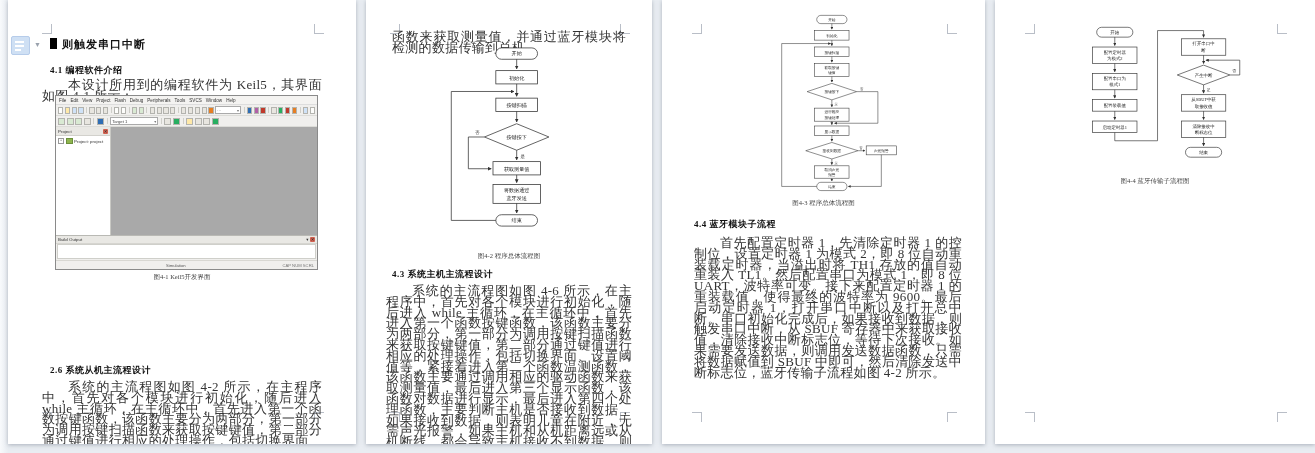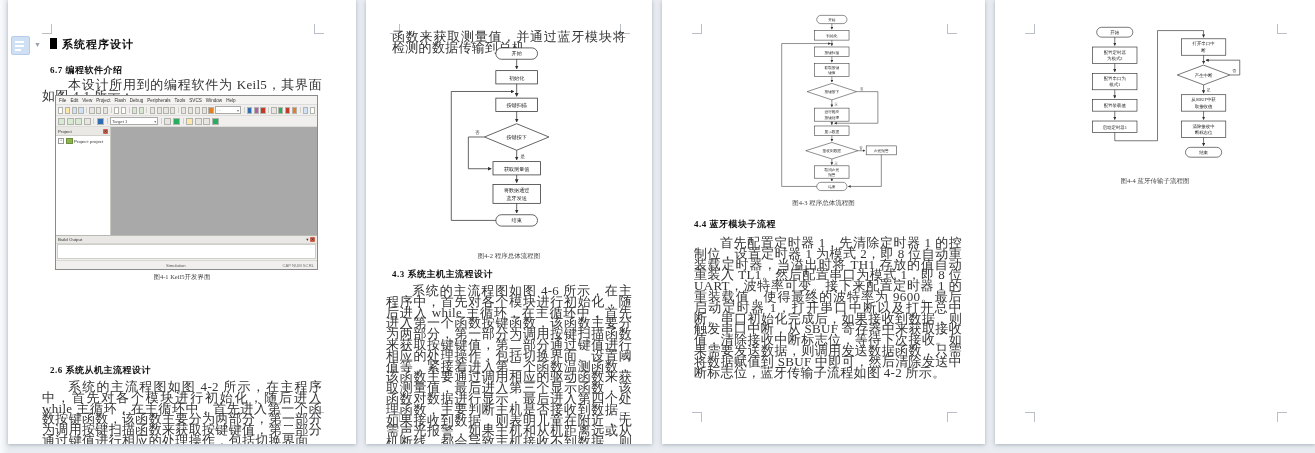--- a/index.html
+++ b/index.html
@@ -98,23 +98,23 @@
 
     <div class="navfab">
       <span class="doc-ic">
           <i></i>
           <i></i>
           <i></i>
         </span>
       <span class="navdrop">▼</span>
     </div>
 
-    <div class="h1" style="left:42px;top:37px;"><span class="hblock">4</span><span>系统程序设计</span></div>
-
-    <div class="h2" style="left:42px;top:64px;">6.7 编程软件介绍</div>
+    <div class="h1" style="left:42px;top:37px;"><span class="hblock">4</span><span>则触发串口中断</span></div>
+
+    <div class="h2" style="left:42px;top:64px;">4.1 编程软件介绍</div>
     <div class="para" style="left:34px;top:80px;width:280px;">本设计所用到的编程软件为 Keil5，其界面如图 4-1 所示：</div>
 
     <div class="keil">
       <div class="k-menubar">
         <span>File</span>
         <span>Edit</span>
         <span>View</span>
         <span>Project</span>
         <span>Flash</span>
         <span>Debug</span>

